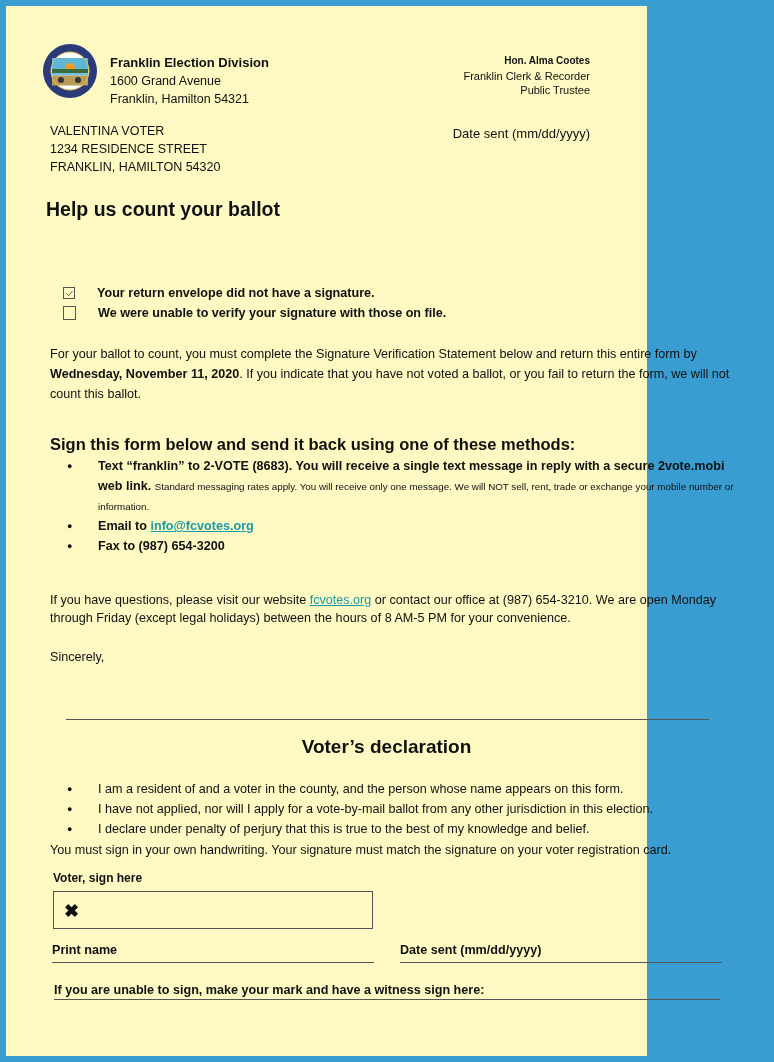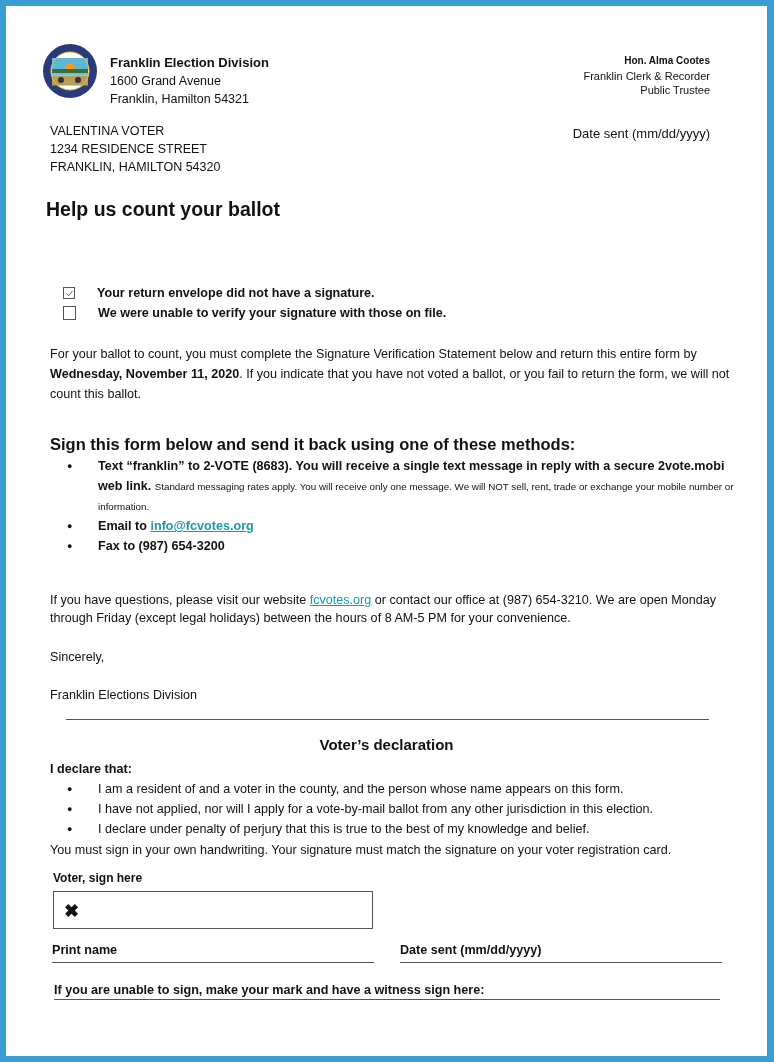--- a/index.html
+++ b/index.html
@@ -3,22 +3,22 @@
 <meta charset="utf-8">
 <style>
   html, body { margin: 0; padding: 0; }
   body {
     width: 774px; height: 1062px; position: relative; overflow: hidden;
     background: #3a9dd1;
     font-family: "Liberation Sans", sans-serif;
     color: #111;
   }
   .page {
-    position: absolute; left: 6px; top: 6px; width: 761px; height: 1050px;
-    background: #ffffff;
+    position: absolute; left: 6px; top: 6px; width: 641px; height: 1050px;
+    background: #fef9c3;
   }
   .abs { position: absolute; }
   .seal { left: 36px; top: 37px; width: 56px; height: 56px; }
   .org { left: 104px; top: 48px; font-size: 12.5px; line-height: 18px; }
   .org .name { font-weight: bold; font-size: 13px; }
   .official { right: 57px; top: 48px; text-align: right; font-size: 11px; line-height: 14.5px; }
   .official .name { font-weight: bold; font-size: 10px; }
   .addr { left: 44px; top: 116px; font-size: 12.5px; line-height: 18px; }
   .date-top { right: 57px; top: 120px; font-size: 13px; }
   h1 { position: absolute; left: 40px; top: 192px; margin: 0; font-size: 19.5px; font-weight: bold; }
@@ -26,21 +26,21 @@
   .chk-row { position: absolute; left: 57px; font-size: 12.6px; font-weight: bold; display: flex; align-items: center; }
   .chk { width: 12px; height: 12px; border: 1px solid #555; margin-right: 22px; position: relative; box-sizing: border-box;}
   .chk svg { position: absolute; left: 1px; top: 1px; }
   h2 { position: absolute; left: 44px; top: 429px; margin: 0; font-size: 16.5px; font-weight: bold; }
   .bullets { position: absolute; left: 44px; width: 700px; margin: 0; padding: 0; list-style: none; }
   .bullets li { position: relative; padding-left: 48px; font-size: 12.6px; line-height: 20px; }
   .bullets li::before { content: "\25CF"; position: absolute; left: 17px; top: 0; font-size: 9px; }
   .bullets li .small { font-weight: normal; font-size: 9.8px; line-height: 18px; }
   a.link { color: #1a9aaa; text-decoration: underline; }
   .hr { position: absolute; left: 60px; width: 643px; top: 713px; height: 1px; background: #555; }
-  .decl-title { position: absolute; left: 0; width: 761px; text-align: center; top: 730px; font-size: 15px; font-weight: bold; }
+  .decl-title { position: absolute; left: 0; width: 761px; text-align: center; top: 730px; font-size: 19px; font-weight: bold; }
   .field-label { position: absolute; font-size: 12.6px; font-weight: bold; }
   .sigbox { position: absolute; left: 47px; top: 885px; width: 320px; height: 38px; border: 1px solid #555; box-sizing: border-box; }
   .sigbox .x { position: absolute; left: 10px; top: 8px; font-size: 18px; font-weight: bold; }
   .uline { position: absolute; height: 1px; background: #555; }
   .footer { position: absolute; left: 0; width: 761px; text-align: center; top: 1021px; font-size: 11px; }
 </style>
 </head>
 <body>
 
 <div class="page">
@@ -109,26 +109,24 @@
     </li>
     <li style="font-weight:bold;"><span>Email to </span><a class="link" href="#">info@fcvotes.org</a></li>
     <li style="font-weight:bold;">Fax to (987) 654-3200</li>
   </ul>
 
   <div class="p" style="top:585px; line-height:18px;">
     <span>If you have questions, please visit our website </span><a class="link" href="#">fcvotes.org</a><span> or contact our office at (987) 654-3210. We are open Monday through Friday (except legal holidays) between the hours of 8 AM-5 PM for your convenience.</span>
   </div>
 
   <div class="p" style="top:641px;">Sincerely,</div>
-  <div class="p" style="top:679px;">Franklin Elections Division</div>
 
   <div class="hr"></div>
 
   <div class="decl-title">Voter’s declaration</div>
-  <div class="p" style="top:753px; font-weight:bold;">I declare that:</div>
 
   <ul class="bullets" style="top:773px;">
     <li>I am a resident of and a voter in the county, and the person whose name appears on this form.</li>
     <li>I have not applied, nor will I apply for a vote-by-mail ballot from any other jurisdiction in this election.</li>
     <li>I declare under penalty of perjury that this is true to the best of my knowledge and belief.</li>
   </ul>
   <div class="p" style="top:834px; width:720px;">You must sign in your own handwriting. Your signature must match the signature on your voter registration card.</div>
 
   <div class="field-label" style="left:47px; top:865px; font-size:12px;">Voter, sign here</div>
   <div class="sigbox">

